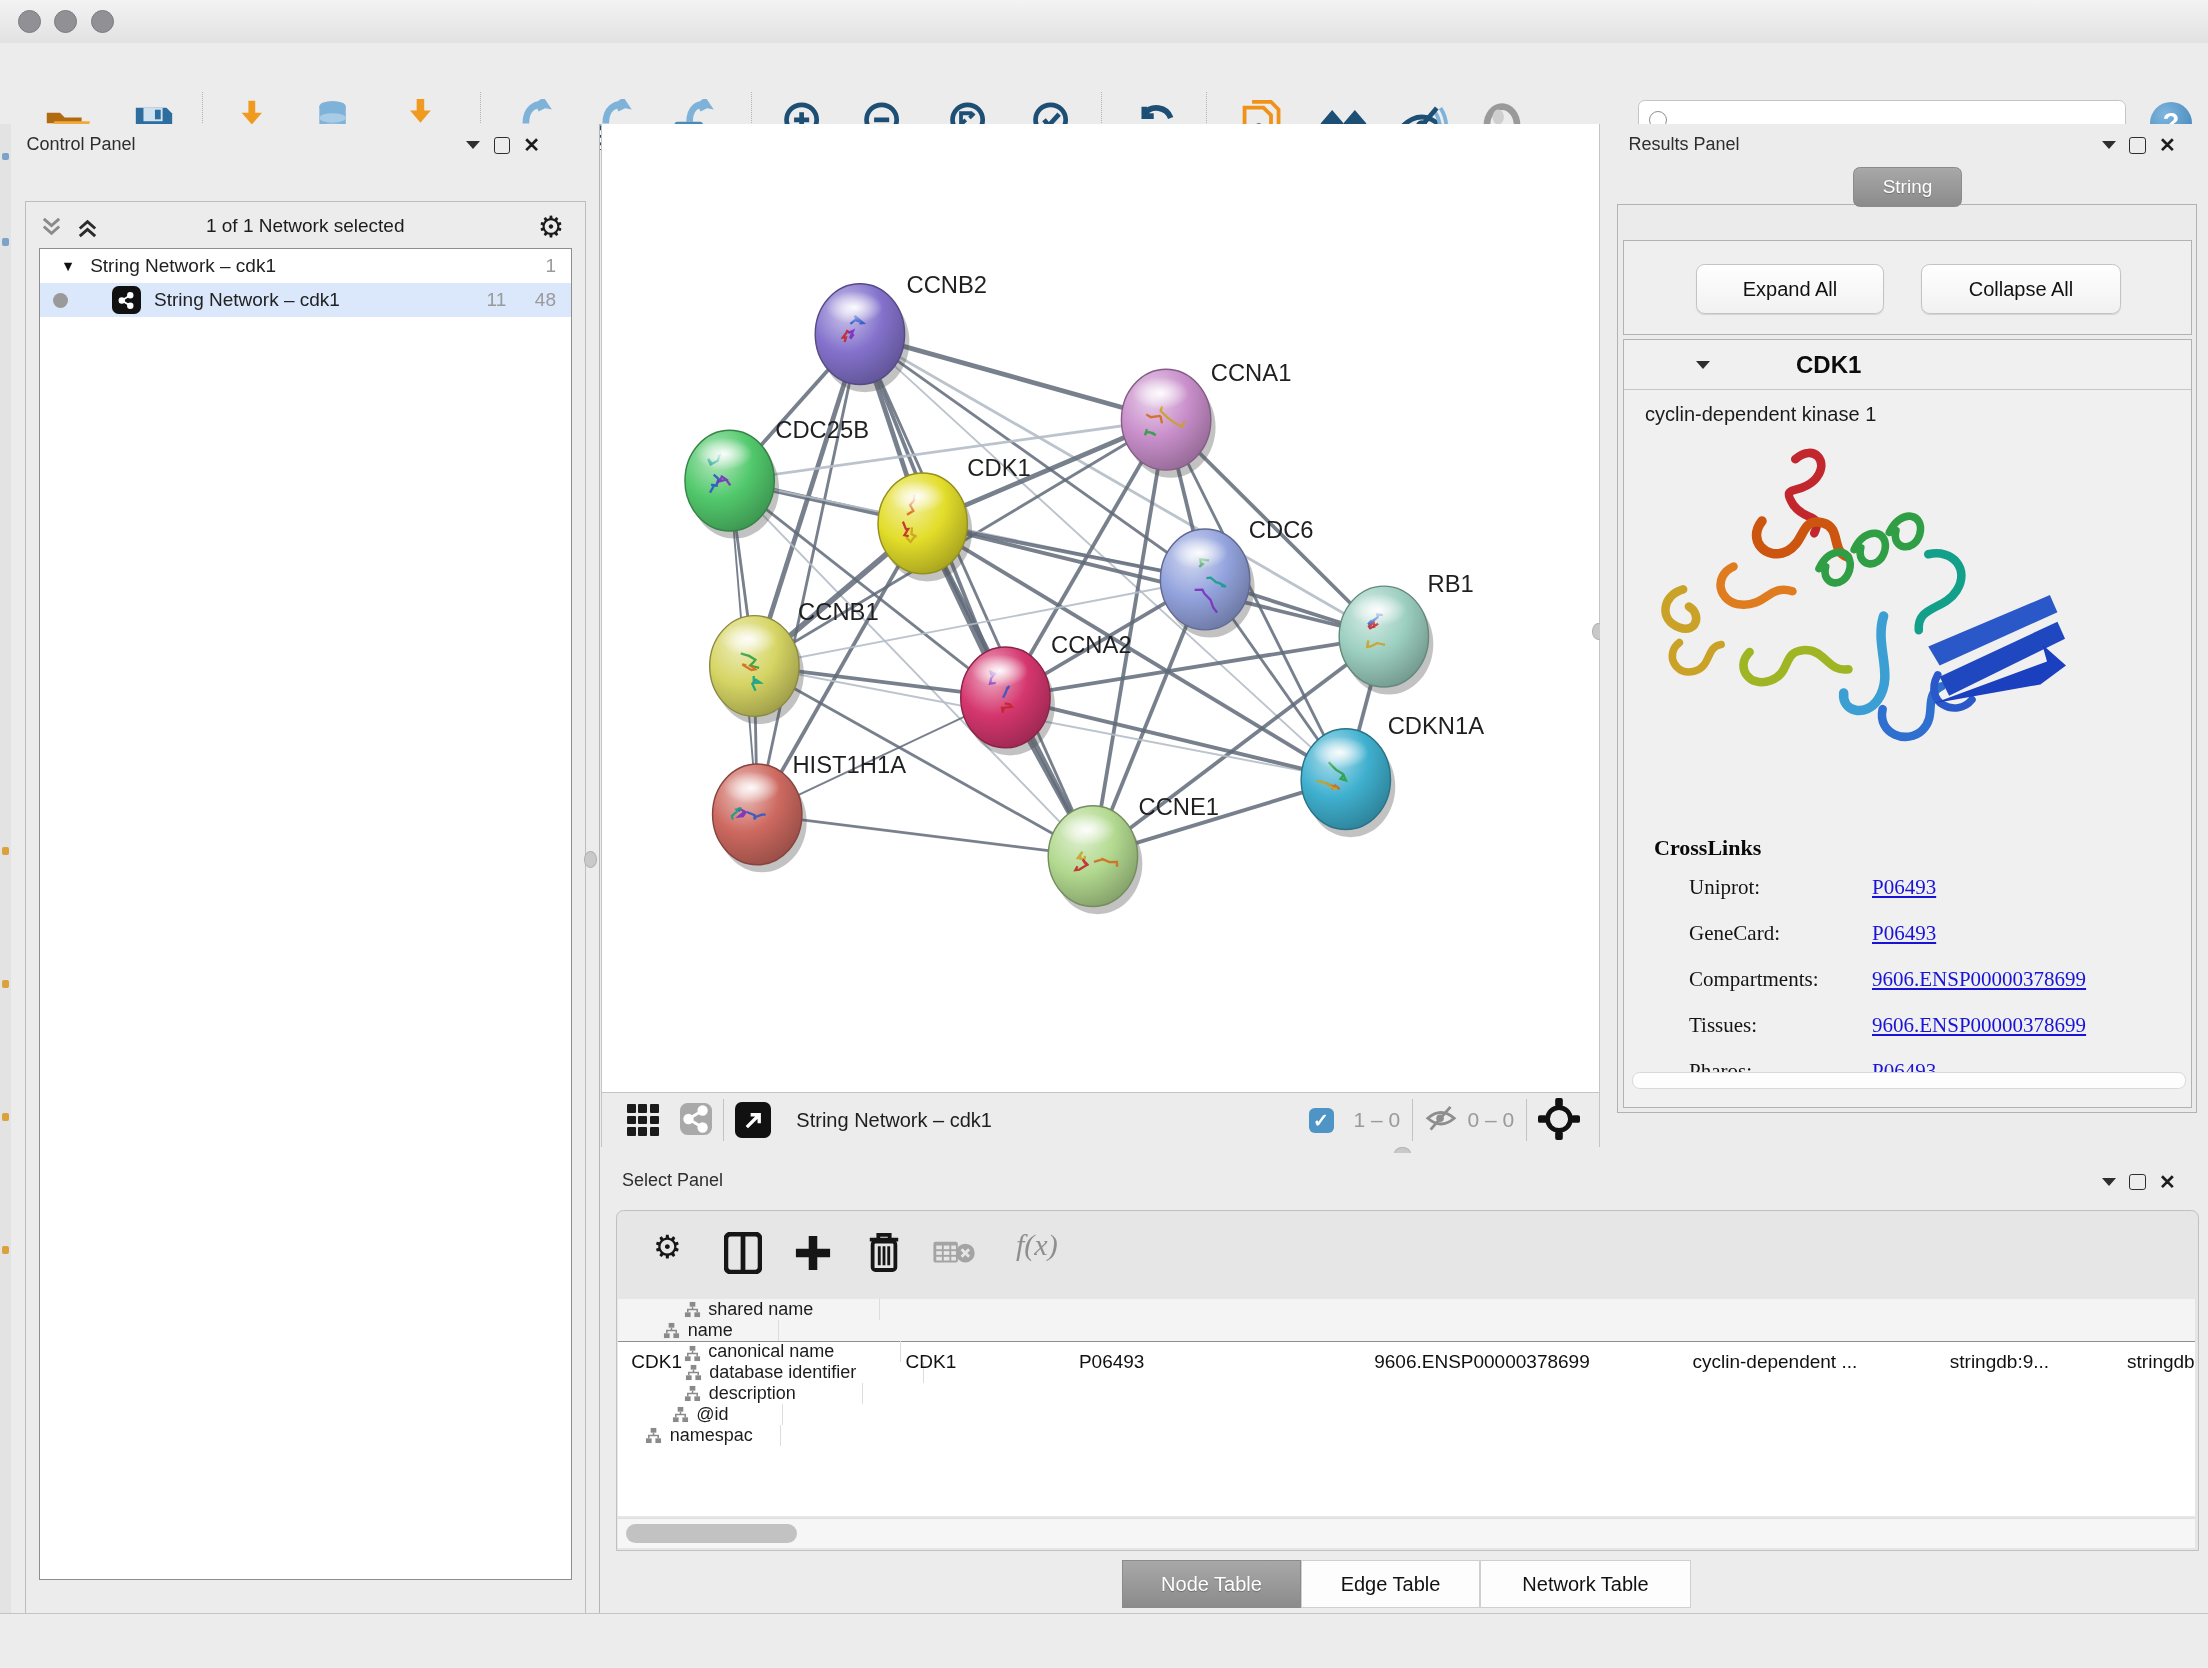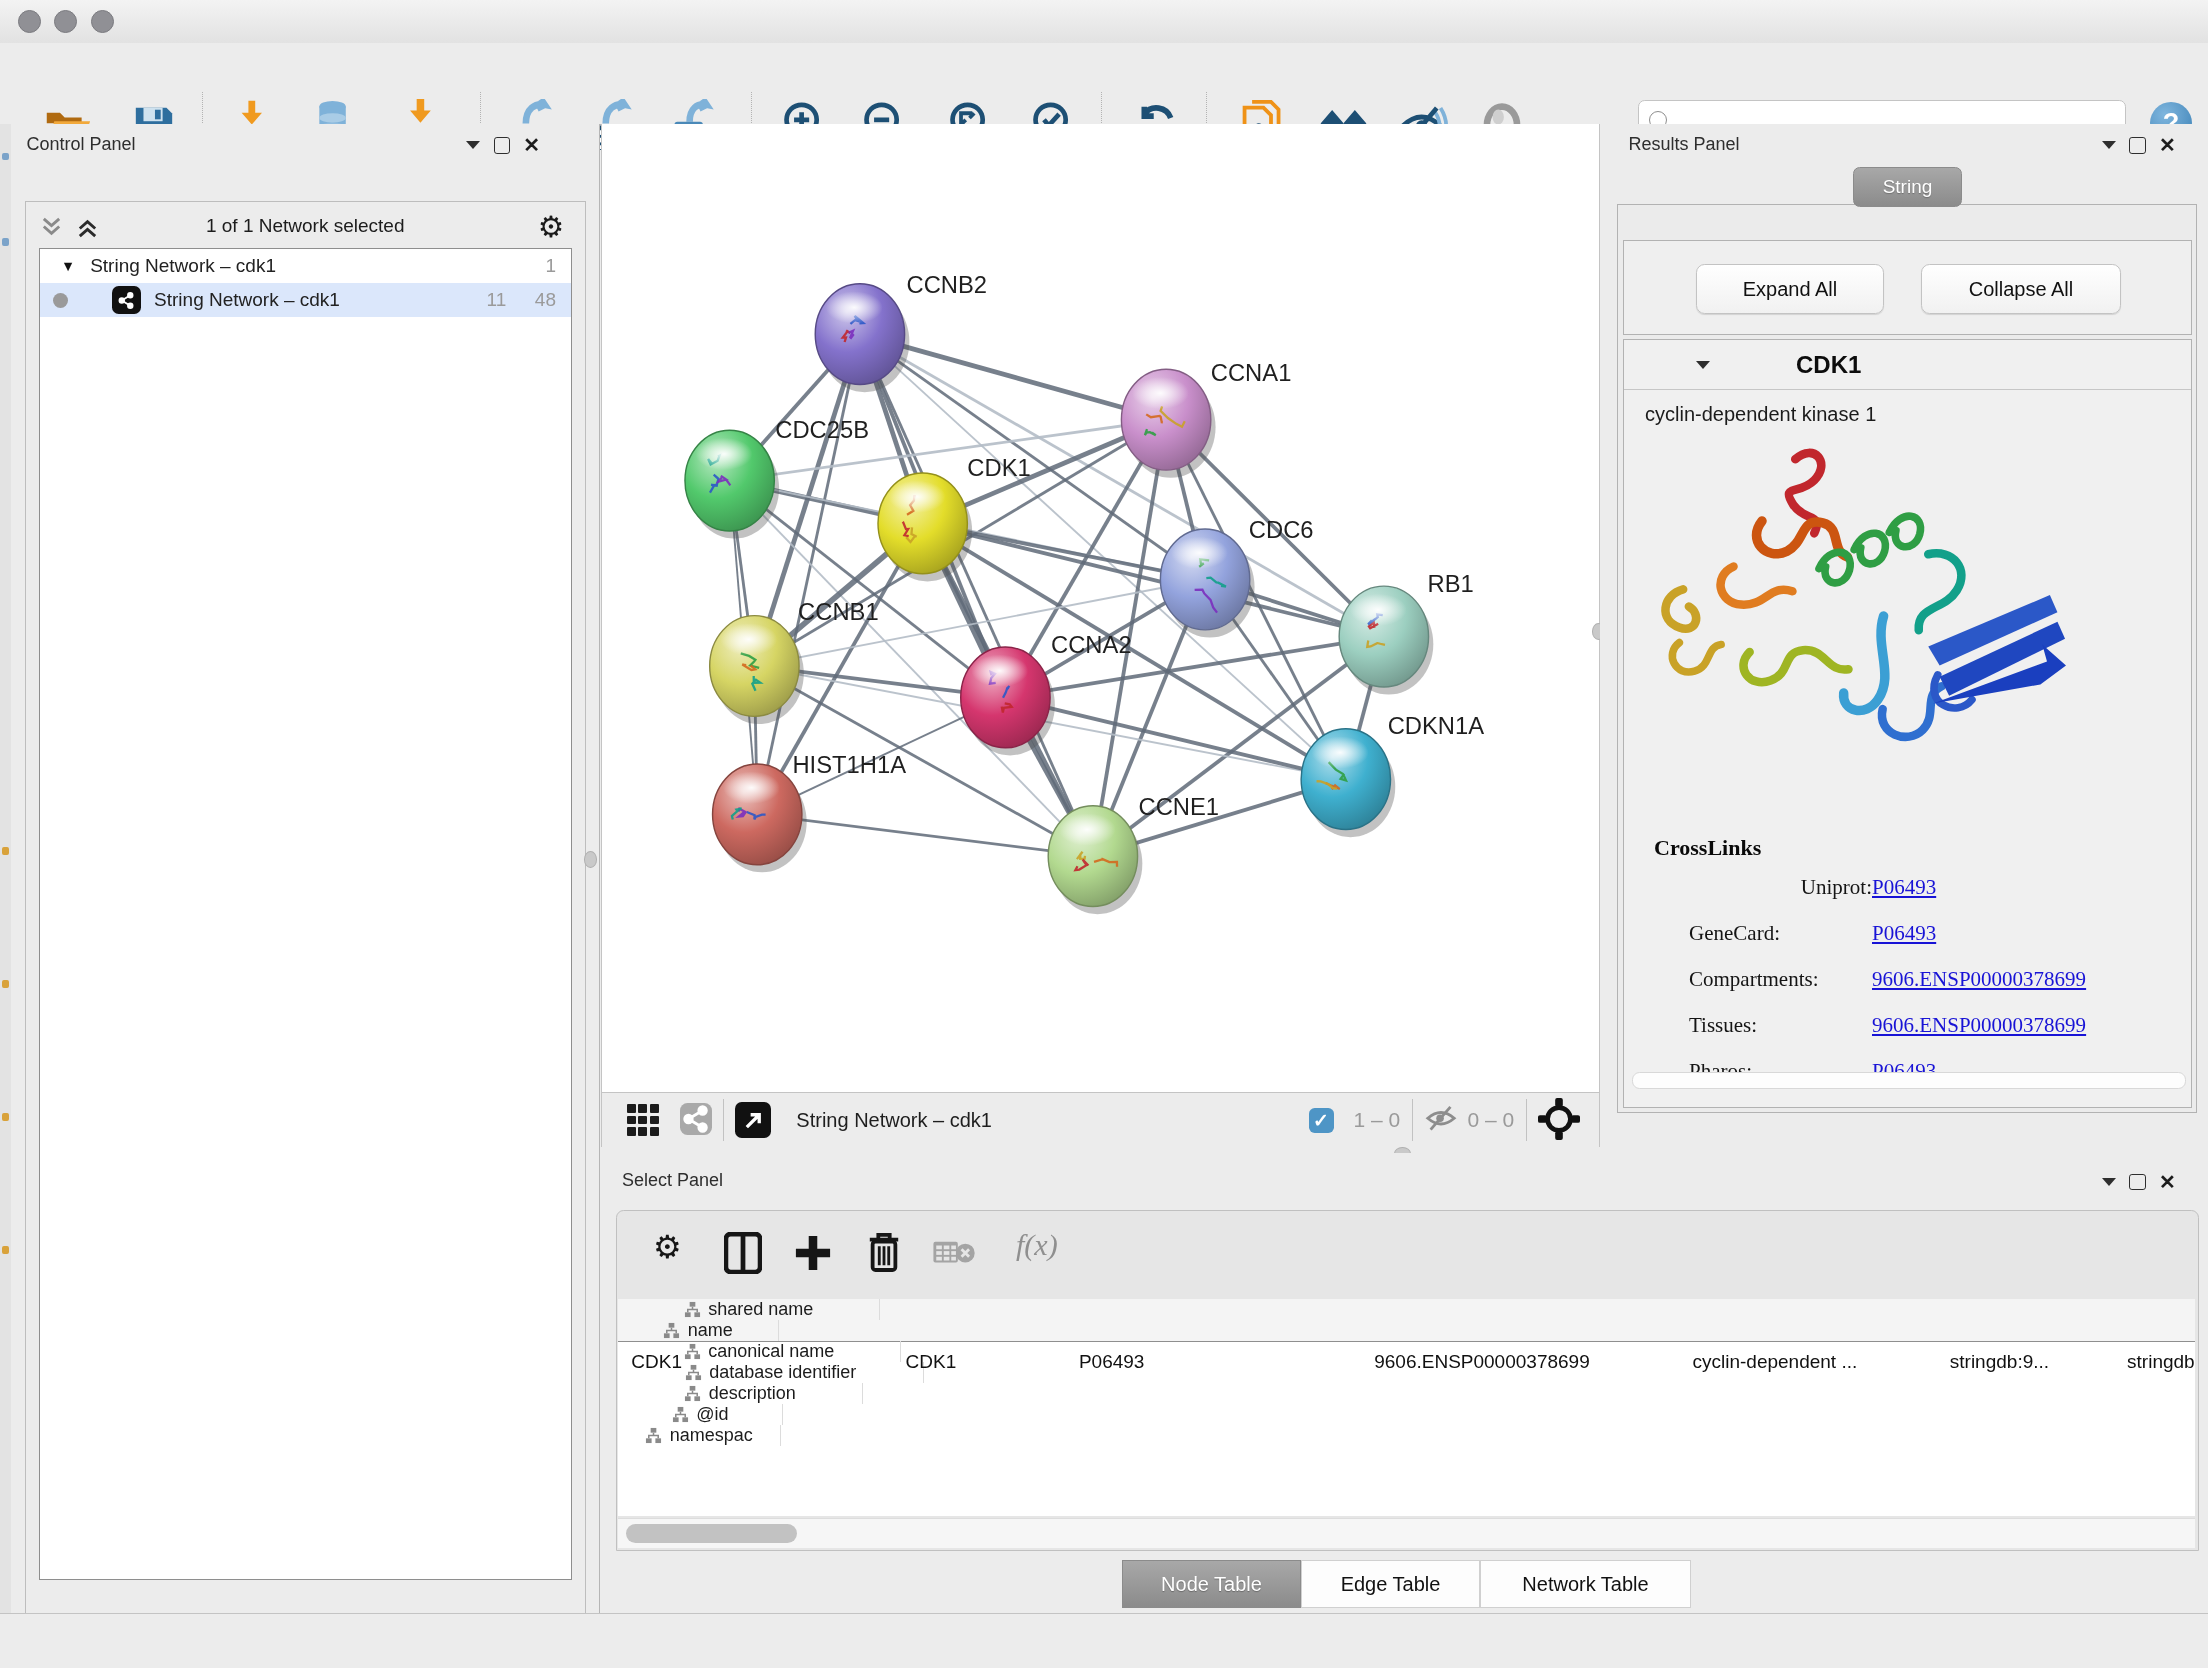--- a/index.html
+++ b/index.html
@@ -623,21 +623,21 @@
       <path d="M253 200 c-10 32 12 62 -6 88 c-13 19 -38 13 -36 -7" stroke="#3b9fd4" stroke-width="10"></path>
       <path d="M252 298 c-6 26 26 38 42 22 c16 -16 0 -36 20 -46" stroke="#2f6fd0" stroke-width="9"></path>
       <path d="M310 262 c-16 30 20 46 36 26" stroke="#2b58c8" stroke-width="8"></path>
     </g>
     <polygon points="300,232 428,178 436,196 312,252" fill="#2b58c8"></polygon>
     <polygon points="312,264 436,206 444,224 322,284" fill="#1f47c0"></polygon>
     <polygon points="305,292 425,248 420,230 445,252 418,272" fill="#1a3fbf"></polygon>
   </svg>
   <div class="abs serif" style="left:30px;top:495px;font-size:22px;font-weight:bold;color:#0a0a0a">CrossLinks</div>
   <div id="xlinks" class="abs" style="left:65px;top:535px;width:476px">
-      <div style="display: flex; margin-bottom: 21px; align-items: baseline; text-align: right;">
+      <div style="display: flex; margin-bottom: 21px; align-items: baseline;">
         <span class="xlab" style="width: 183px;">Uniprot:</span>
         <a class="xlink" href="#">P06493</a>
       </div>
       <div style="display: flex; margin-bottom: 21px; align-items: baseline;">
         <span class="xlab" style="width: 183px;">GeneCard:</span>
         <a class="xlink" href="#">P06493</a>
       </div>
       <div style="display: flex; margin-bottom: 21px; align-items: baseline;">
         <span class="xlab" style="width: 183px;">Compartments:</span>
         <a class="xlink" href="#">9606.ENSP00000378699</a>
@@ -717,21 +717,21 @@
       <svg width="17" height="17" viewBox="0 0 18 18">
         <g fill="#8a8a8a">
           <rect x="6" y="1" width="6" height="5"></rect>
           <rect x="1" y="12" width="6" height="5"></rect>
           <rect x="11" y="12" width="6" height="5"></rect>
         </g>
         <path d="M9 6 v3 M4 12 v-3 h10 v3" stroke="#8a8a8a" stroke-width="1.6" fill="none"></path>
       </svg>
       <span>name</span>
     </div>
-    <div class="th" style="width: 282px; flex: 0 0 auto;">
+    <div class="th" style="width: 282px; flex: 0 0 auto; align-items: flex-end;">
       <svg width="17" height="17" viewBox="0 0 18 18">
         <g fill="#8a8a8a">
           <rect x="6" y="1" width="6" height="5"></rect>
           <rect x="1" y="12" width="6" height="5"></rect>
           <rect x="11" y="12" width="6" height="5"></rect>
         </g>
         <path d="M9 6 v3 M4 12 v-3 h10 v3" stroke="#8a8a8a" stroke-width="1.6" fill="none"></path>
       </svg>
       <span>canonical name</span>
     </div>

